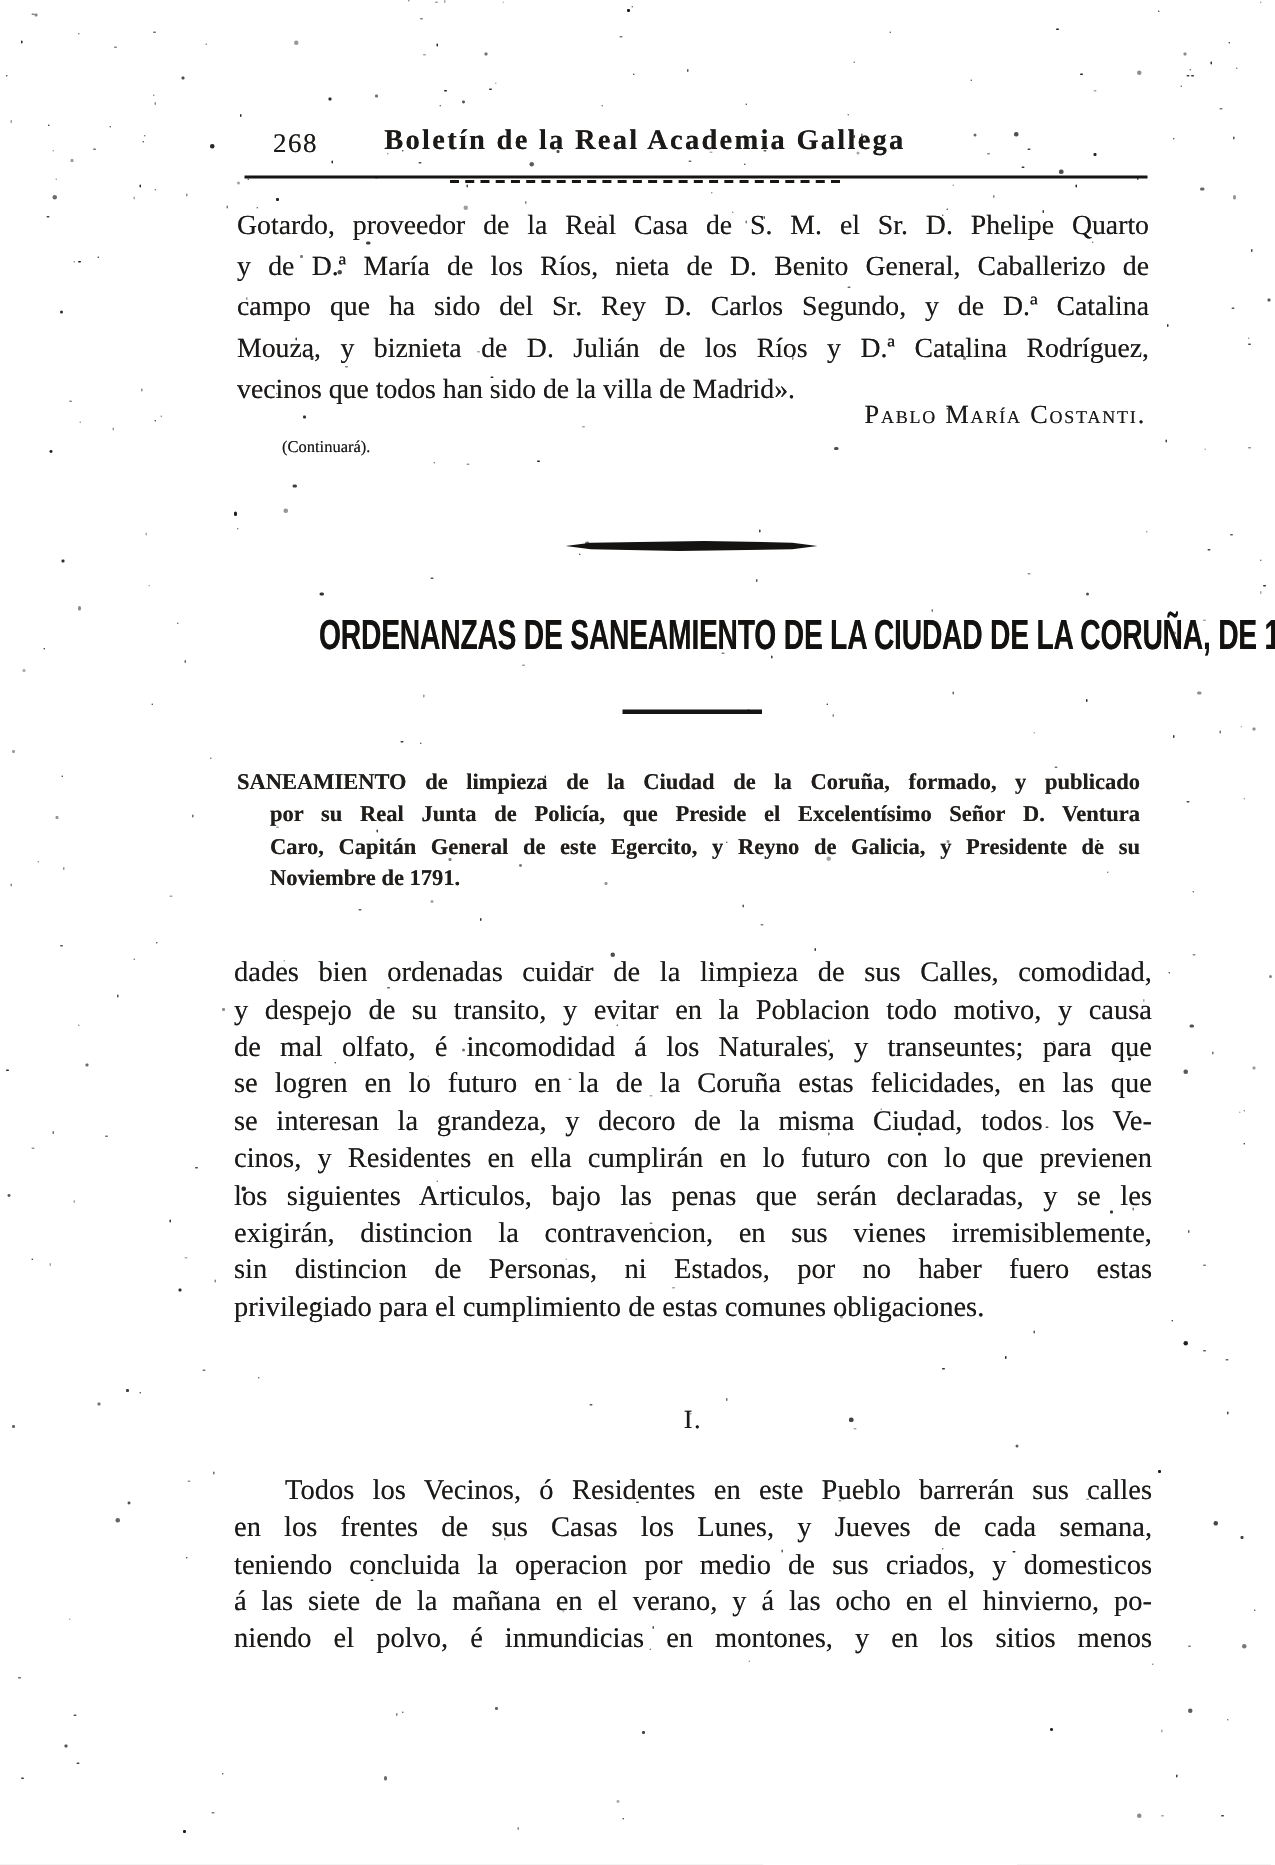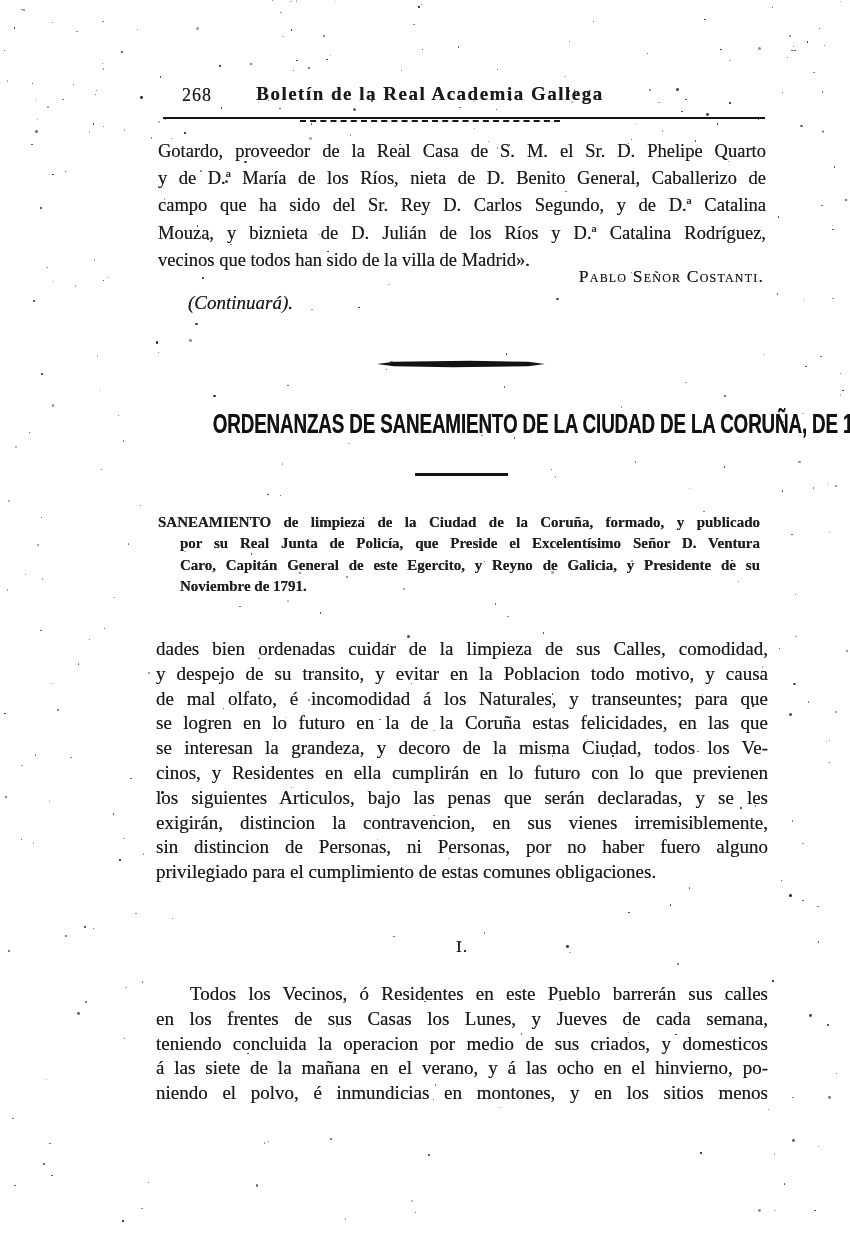--- a/index.html
+++ b/index.html
@@ -18,21 +18,21 @@
   
   .para{font-size:18.5px;line-height:27.2px;}
   .para.big{font-size:19px;line-height:24.8px;}
   .tline{text-align:justify;text-align-last:justify;white-space:normal;}
   .last-left .tline:last-child{text-align-last:left;}
   .firstline{text-align:justify;text-align-last:justify;padding-left:30px;}
   .hang .tline:not(:first-child){padding-left:22px;}
   .indent-first .tline:first-child{padding-left:34px;}
   .sc{font-variant:small-caps;}
   .signature{font-size:17.5px;letter-spacing:1.2px;text-align:right;font-variant:small-caps;}
-  .continuara{font-style:italic;font-size:19px;text-align:center;}
+  .continuara{font-size:11px;text-align:center;}
   
   .swell{background:#151312;clip-path:polygon(0 50%,10% 22%,55% 8%,90% 22%,100% 50%,90% 78%,45% 92%,10% 78%);}
   .shortrule{background:#171513;}
   .art-title{
     font-family:"Liberation Sans", sans-serif;font-weight:700;
     font-size:23px;letter-spacing:-0.2px;text-align:center;
     transform:scale(0.82,1.22);transform-origin:50% 50%;
     white-space:nowrap;color:#141210;
   }
   .secthead{font-size:17.5px;text-align:center;letter-spacing:1px;}
@@ -51,21 +51,21 @@
   <div class="abs rule-sub" style="left:300px;top:120px;width:260px;"></div>
 
   <div class="abs para last-left" style="left:158px;top:138px;width:608px;">
       <div class="tline">Gotardo, proveedor de la Real Casa de S. M. el Sr. D. Phelipe Quarto</div>
       <div class="tline">y de D.ª María de los Ríos, nieta de D. Benito General, Caballerizo de</div>
       <div class="tline">campo que ha sido del Sr. Rey D. Carlos Segundo, y de D.ª Catalina</div>
       <div class="tline">Mouza, y biznieta de D. Julián de los Ríos y D.ª Catalina Rodríguez,</div>
       <div class="tline">vecinos que todos han sido de la villa de Madrid».</div>
     </div>
 
-  <div class="abs signature" style="left:400px;top:266px;width:364px;">Pablo Señor Costanti.</div>
+  <div class="abs signature" style="left:400px;top:266px;width:364px;">Pablo María Costanti.</div>
 
   <div class="abs continuara" style="left:188px;top:292px;">(Continuará).</div>
 
   <div class="abs swell" style="left:377px;top:360px;width:168px;height:8px;"></div>
 
   <div class="abs" style="left:158px;top:410px;width:608px;">
     <div class="art-title">ORDENANZAS DE SANEAMIENTO DE LA CIUDAD DE LA CORUÑA, DE 1792</div>
   </div>
 
   <div class="abs shortrule" style="left:415px;top:473px;width:93px;height:3px;"></div>
@@ -80,21 +80,21 @@
   <div class="abs para big" style="left:156px;top:637px;width:612px;">
     <div class="last-left">
         <div class="tline">dades bien ordenadas cuidar de la limpieza de sus Calles, comodidad,</div>
         <div class="tline">y despejo de su transito, y evitar en la Poblacion todo motivo, y causa</div>
         <div class="tline">de mal olfato, é incomodidad á los Naturales, y transeuntes; para que</div>
         <div class="tline">se logren en lo futuro en la de la Coruña estas felicidades, en las que</div>
         <div class="tline">se interesan la grandeza, y decoro de la misma Ciudad, todos los Ve-</div>
         <div class="tline">cinos, y Residentes en ella cumplirán en lo futuro con lo que previenen</div>
         <div class="tline">los siguientes Articulos, bajo las penas que serán declaradas, y se les</div>
         <div class="tline">exigirán, distincion la contravencion, en sus vienes irremisiblemente,</div>
-        <div class="tline">sin distincion de Personas, ni Personas, por no haber fuero alguno</div>
+        <div class="tline">sin distincion de Personas, ni Estados, por no haber fuero estas</div>
         <div class="tline">privilegiado para el cumplimiento de estas comunes obligaciones.</div>
       </div>
   </div>
 
   <div class="abs secthead" style="left:158px;top:936px;width:608px;">I.</div>
 
   <div class="abs para big indent-first" style="left:156px;top:982px;width:612px;">
       <div class="tline">Todos los Vecinos, ó Residentes en este Pueblo barrerán sus calles</div>
       <div class="tline">en los frentes de sus Casas los Lunes, y Jueves de cada semana,</div>
       <div class="tline">teniendo concluida la operacion por medio de sus criados, y domesticos</div>

